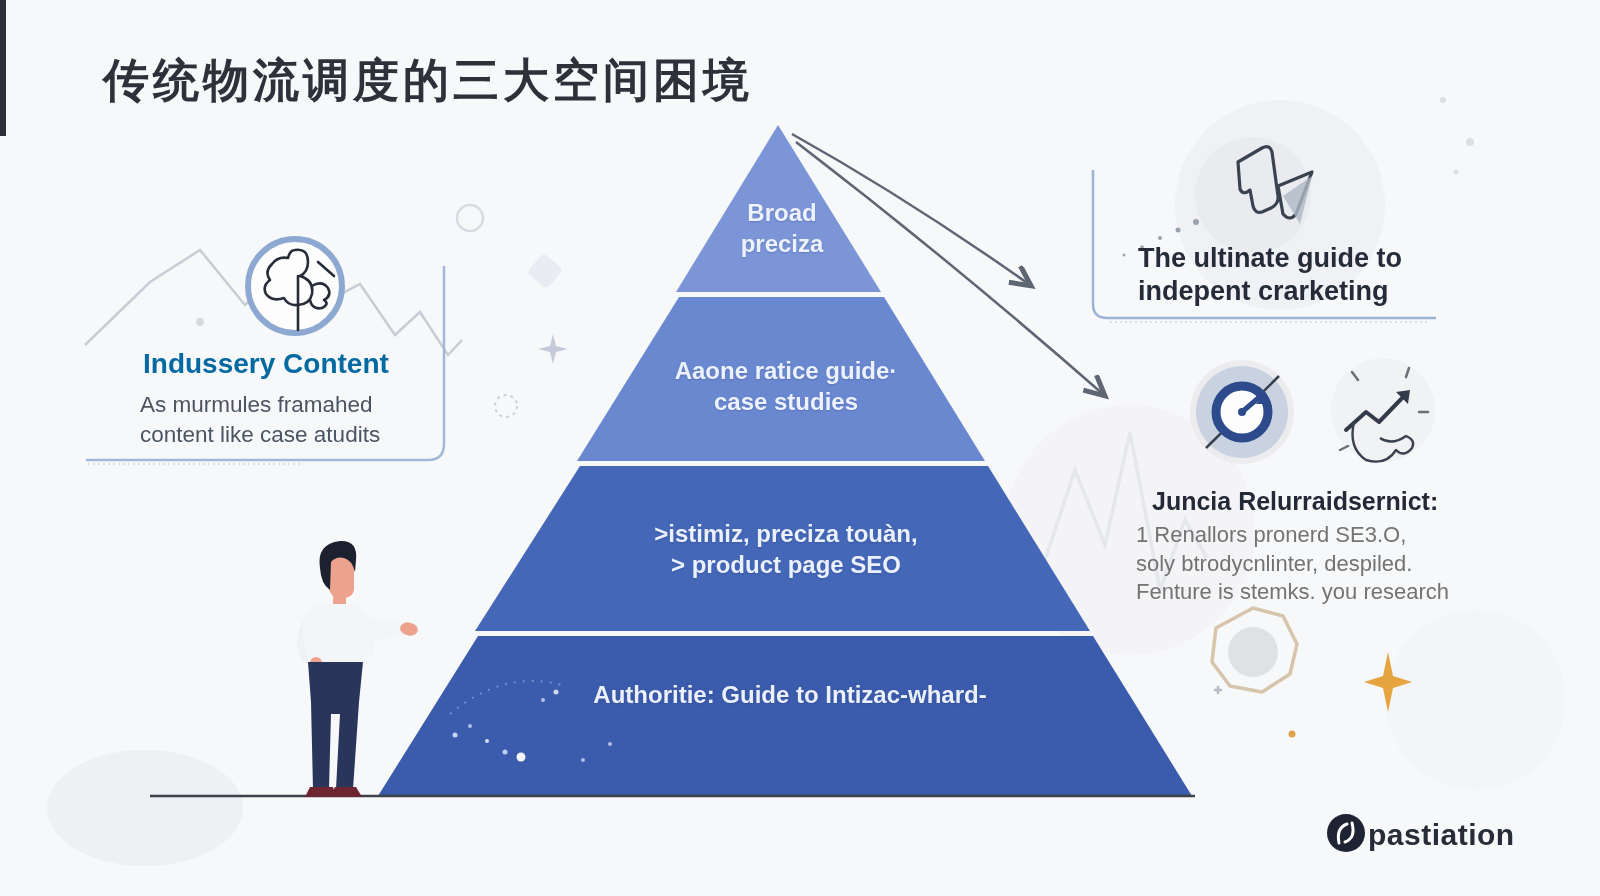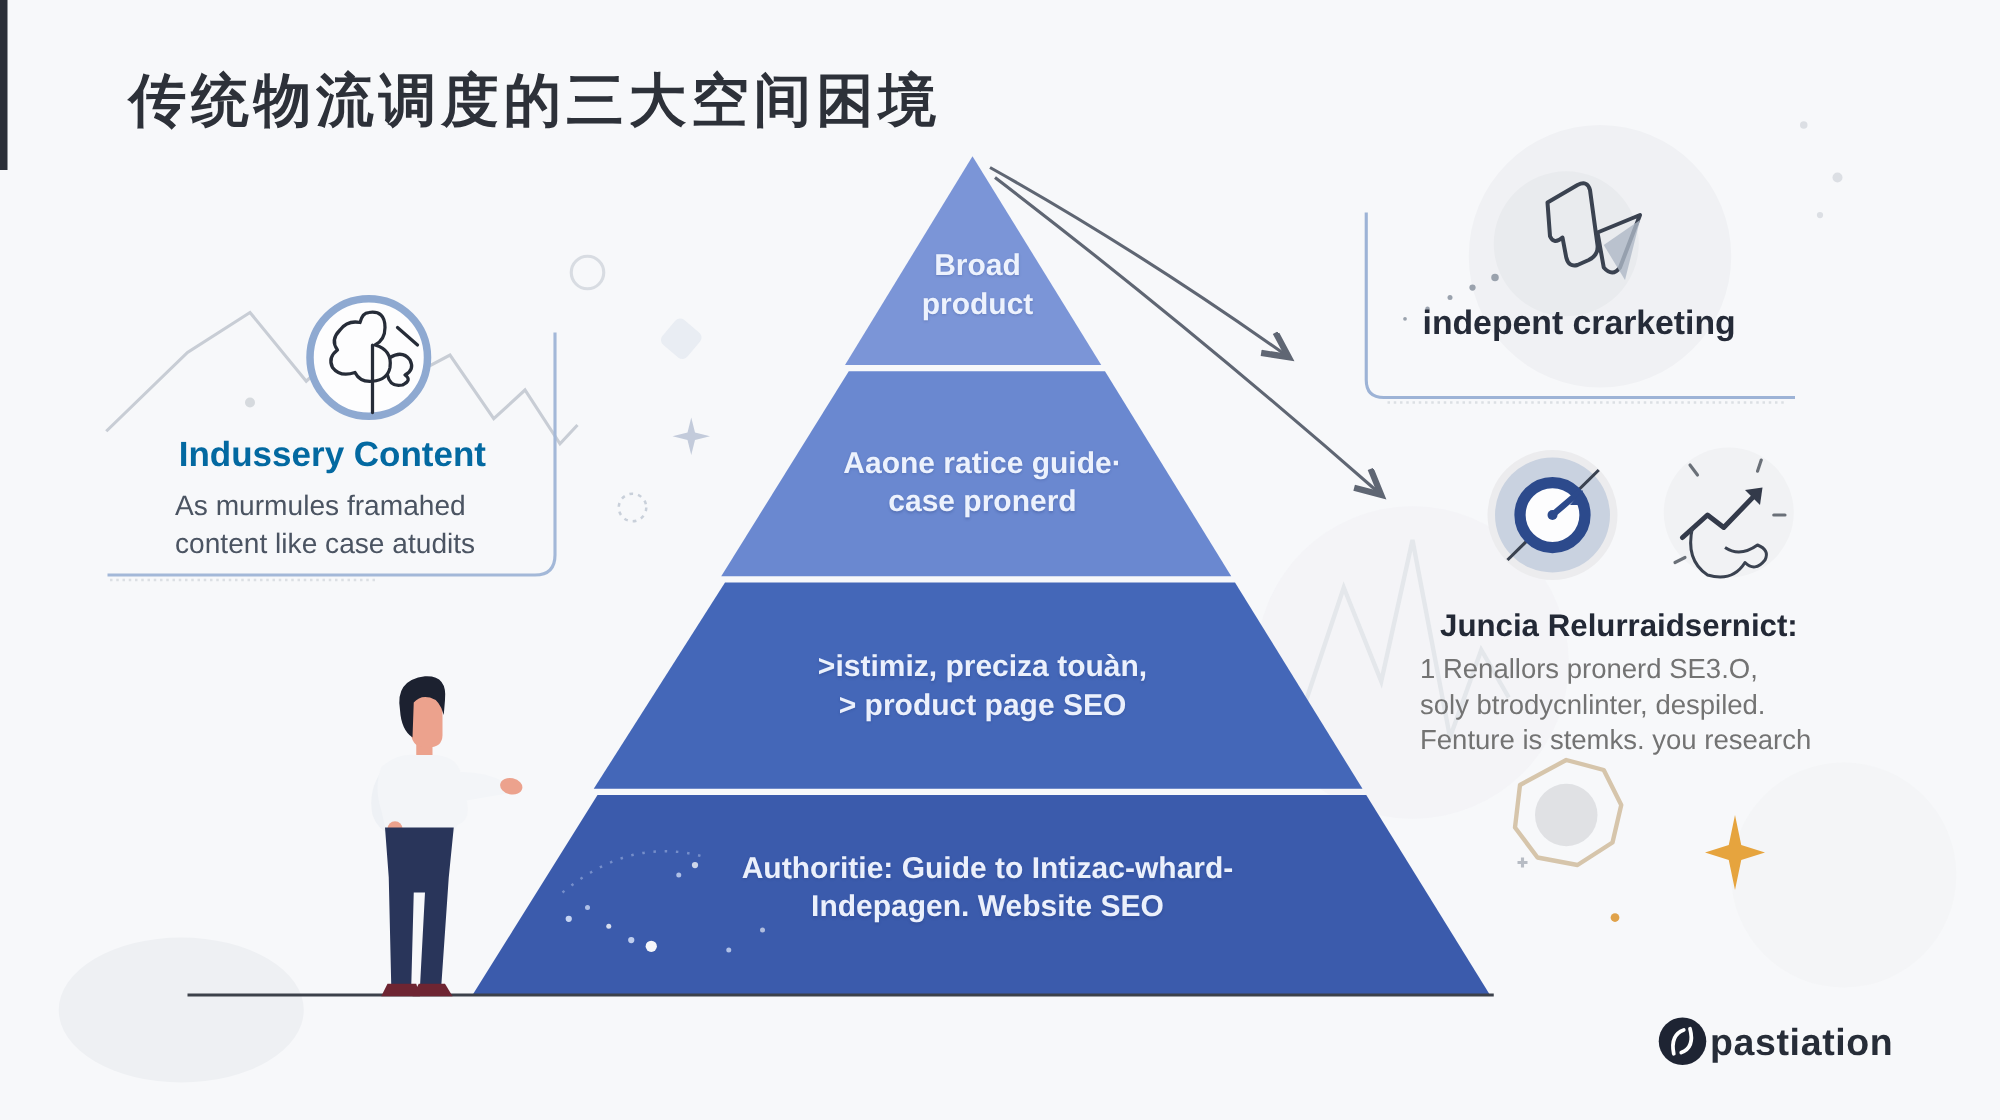--- a/index.html
+++ b/index.html
@@ -183,42 +183,42 @@
       </g>
     </g>
   </svg>
 
   <div class="abs edge-bar"></div>
 
   <div class="abs page-title">传统物流调度的三大空间困境</div>
 
   <div class="abs pyr-label" style="left:782px;top:197px;">
     <div class="ln">Broad</div>
-    <div class="ln">product</div>
+    <div class="ln">preciza</div>
   </div>
   <div class="abs pyr-label" style="left:786px;top:355px;">
     <div class="ln">Aaone ratice guide·</div>
-    <div class="ln">case pronerd</div>
+    <div class="ln">case studies</div>
   </div>
   <div class="abs pyr-label" style="left:786px;top:518px;">
     <div class="ln">&gt;istimiz, preciza touàn,</div>
     <div class="ln">&gt; product page SEO</div>
   </div>
   <div class="abs pyr-label" style="left:790px;top:679px;">
     <div class="ln">Authoritie: Guide to Intizac-whard-</div>
-    <div class="ln">Indepagen. Website SEO</div>
   </div>
 
   <div class="abs left-card-heading">Indussery Content</div>
   <div class="abs left-card-body">
     <div>As murmules framahed</div>
     <div>content like case atudits</div>
   </div>
 
   <div class="abs callout-heading">
+    <div>The ultinate guide to</div>
     <div>indepent crarketing</div>
   </div>
 
   <div class="abs info-heading">Juncia Relurraidsernict:</div>
   <div class="abs info-body">
     <div>1 Renallors pronerd SE3.O,</div>
     <div>soly btrodycnlinter, despiled.</div>
     <div>Fenture is stemks. you research</div>
   </div>
 

